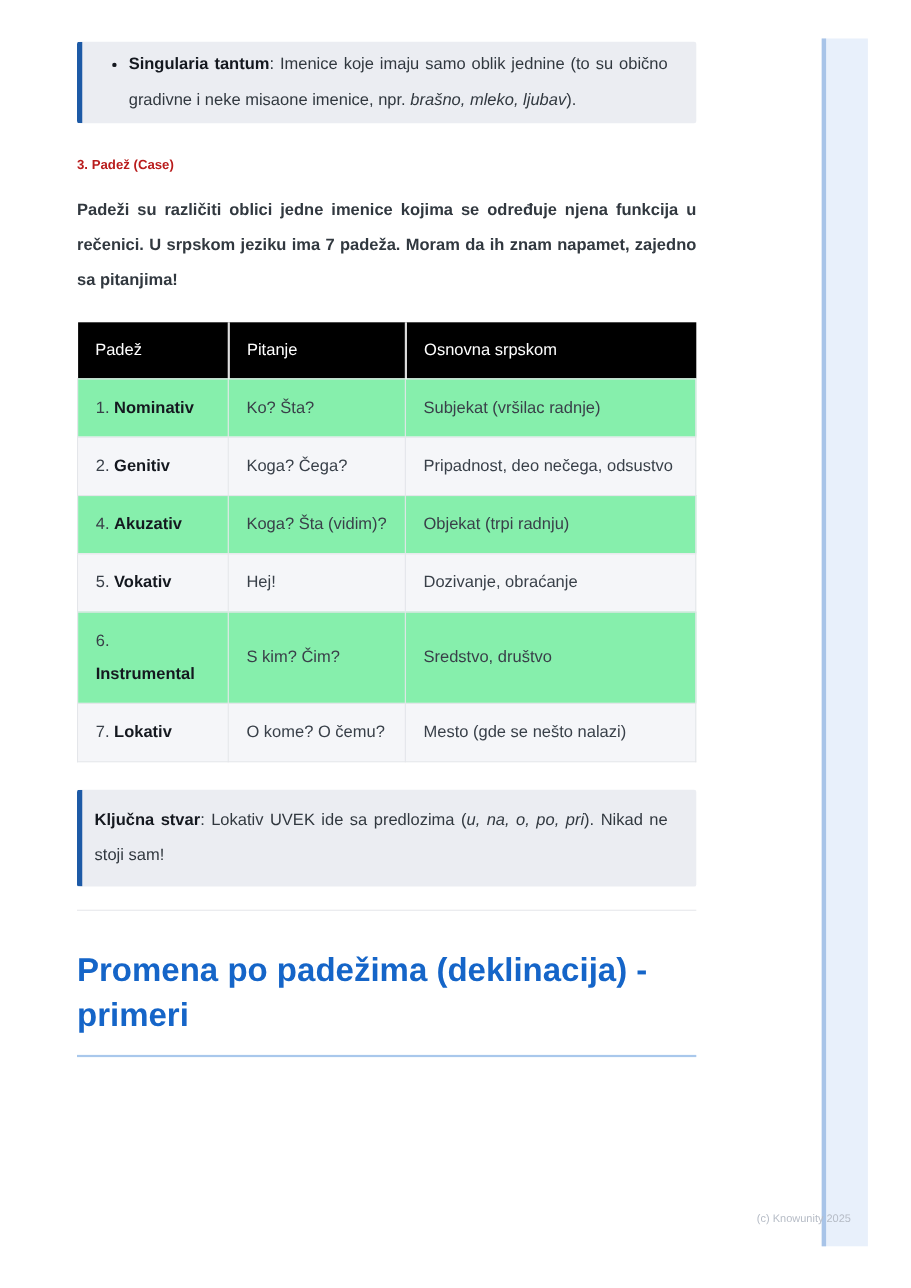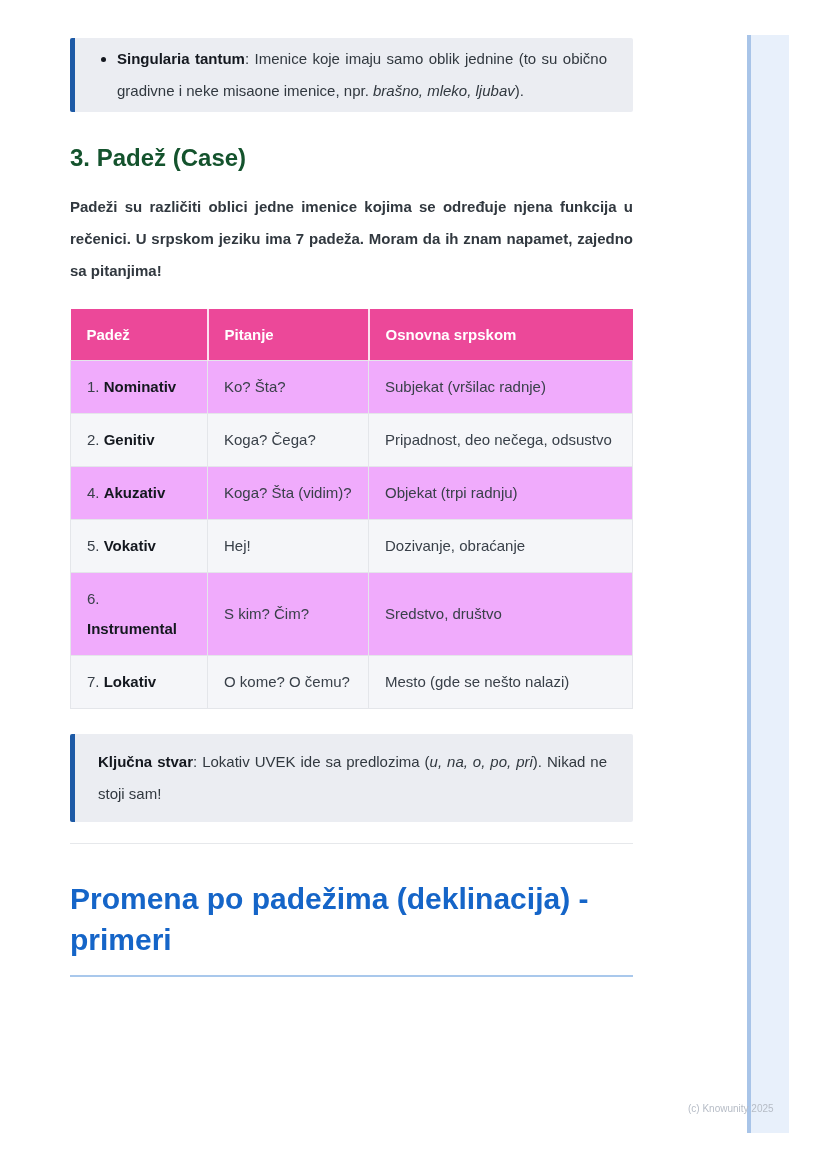--- a/index.html
+++ b/index.html
@@ -23,33 +23,33 @@
   .callout {
     background: #ebedf2;
     border-left: 5px solid #1d5aa6;
     border-radius: 2px;
     font-size: 15px;
     line-height: 2.13;
     color: #31383f;
     text-align: justify;
   }
   .callout-singularia { margin-top: 38px; padding: 5px 26px 5px 24px; }
-  .callout-key        { margin-top: 25px; padding: 12px 26px 12px 23px; }
+  .callout-key        { margin-top: 25px; padding: 12px 26px 12px 11px; }
   .callout ul { margin: 0; padding-left: 18px; list-style: disc; }
   .callout li::marker { color: #14181f; }
   .callout strong { color: #14181f; font-weight: 700; }
   .callout em { font-style: italic; }
   .callout p { margin: 0; }
 
   
   .section-heading {
     margin-top: 30px;
-    font-size: 24px;
+    font-size: 12px;
     font-weight: 700;
-    color: #14532d;
+    color: #b91c1c;
     line-height: 1.35;
   }
   .section-paragraph {
     margin-top: 17px;
     font-size: 15px;
     line-height: 2.13;
     text-align: justify;
     color: #31383f;
     font-weight: bold;
   }
@@ -66,35 +66,35 @@
   
   table.cases {
     margin-top: 22px;
     width: 100%;
     border-collapse: collapse;
     font-size: 15px;
   }
   table.cases col.c1 { width: 137px; }
   table.cases col.c2 { width: 161px; }
   table.cases th {
-    background: #ec4899;
+    background: #000000;
     color: #ffffff;
-    font-weight: 700;
+    font-weight: 400;
     text-align: left;
     padding: 17px 16px;
     font-size: 15px;
   }
   table.cases th + th { border-left: 2px solid rgba(255,255,255,0.85); }
   table.cases td {
     border: 1px solid #e4e6ea;
     padding: 11px 16px;
     line-height: 2.0;
     color: #394049;
     vertical-align: middle;
-    background: #f0abfc;
+    background: #86efac;
   }
   table.cases tbody tr:nth-child(even) td { background: #f5f6f9; }
   table.cases td strong { color: #14181f; font-weight: 700; }
 
   
   hr.section-divider {
     margin-top: 21px;
     border: none;
     border-top: 1px solid #e6e8eb;
   }

